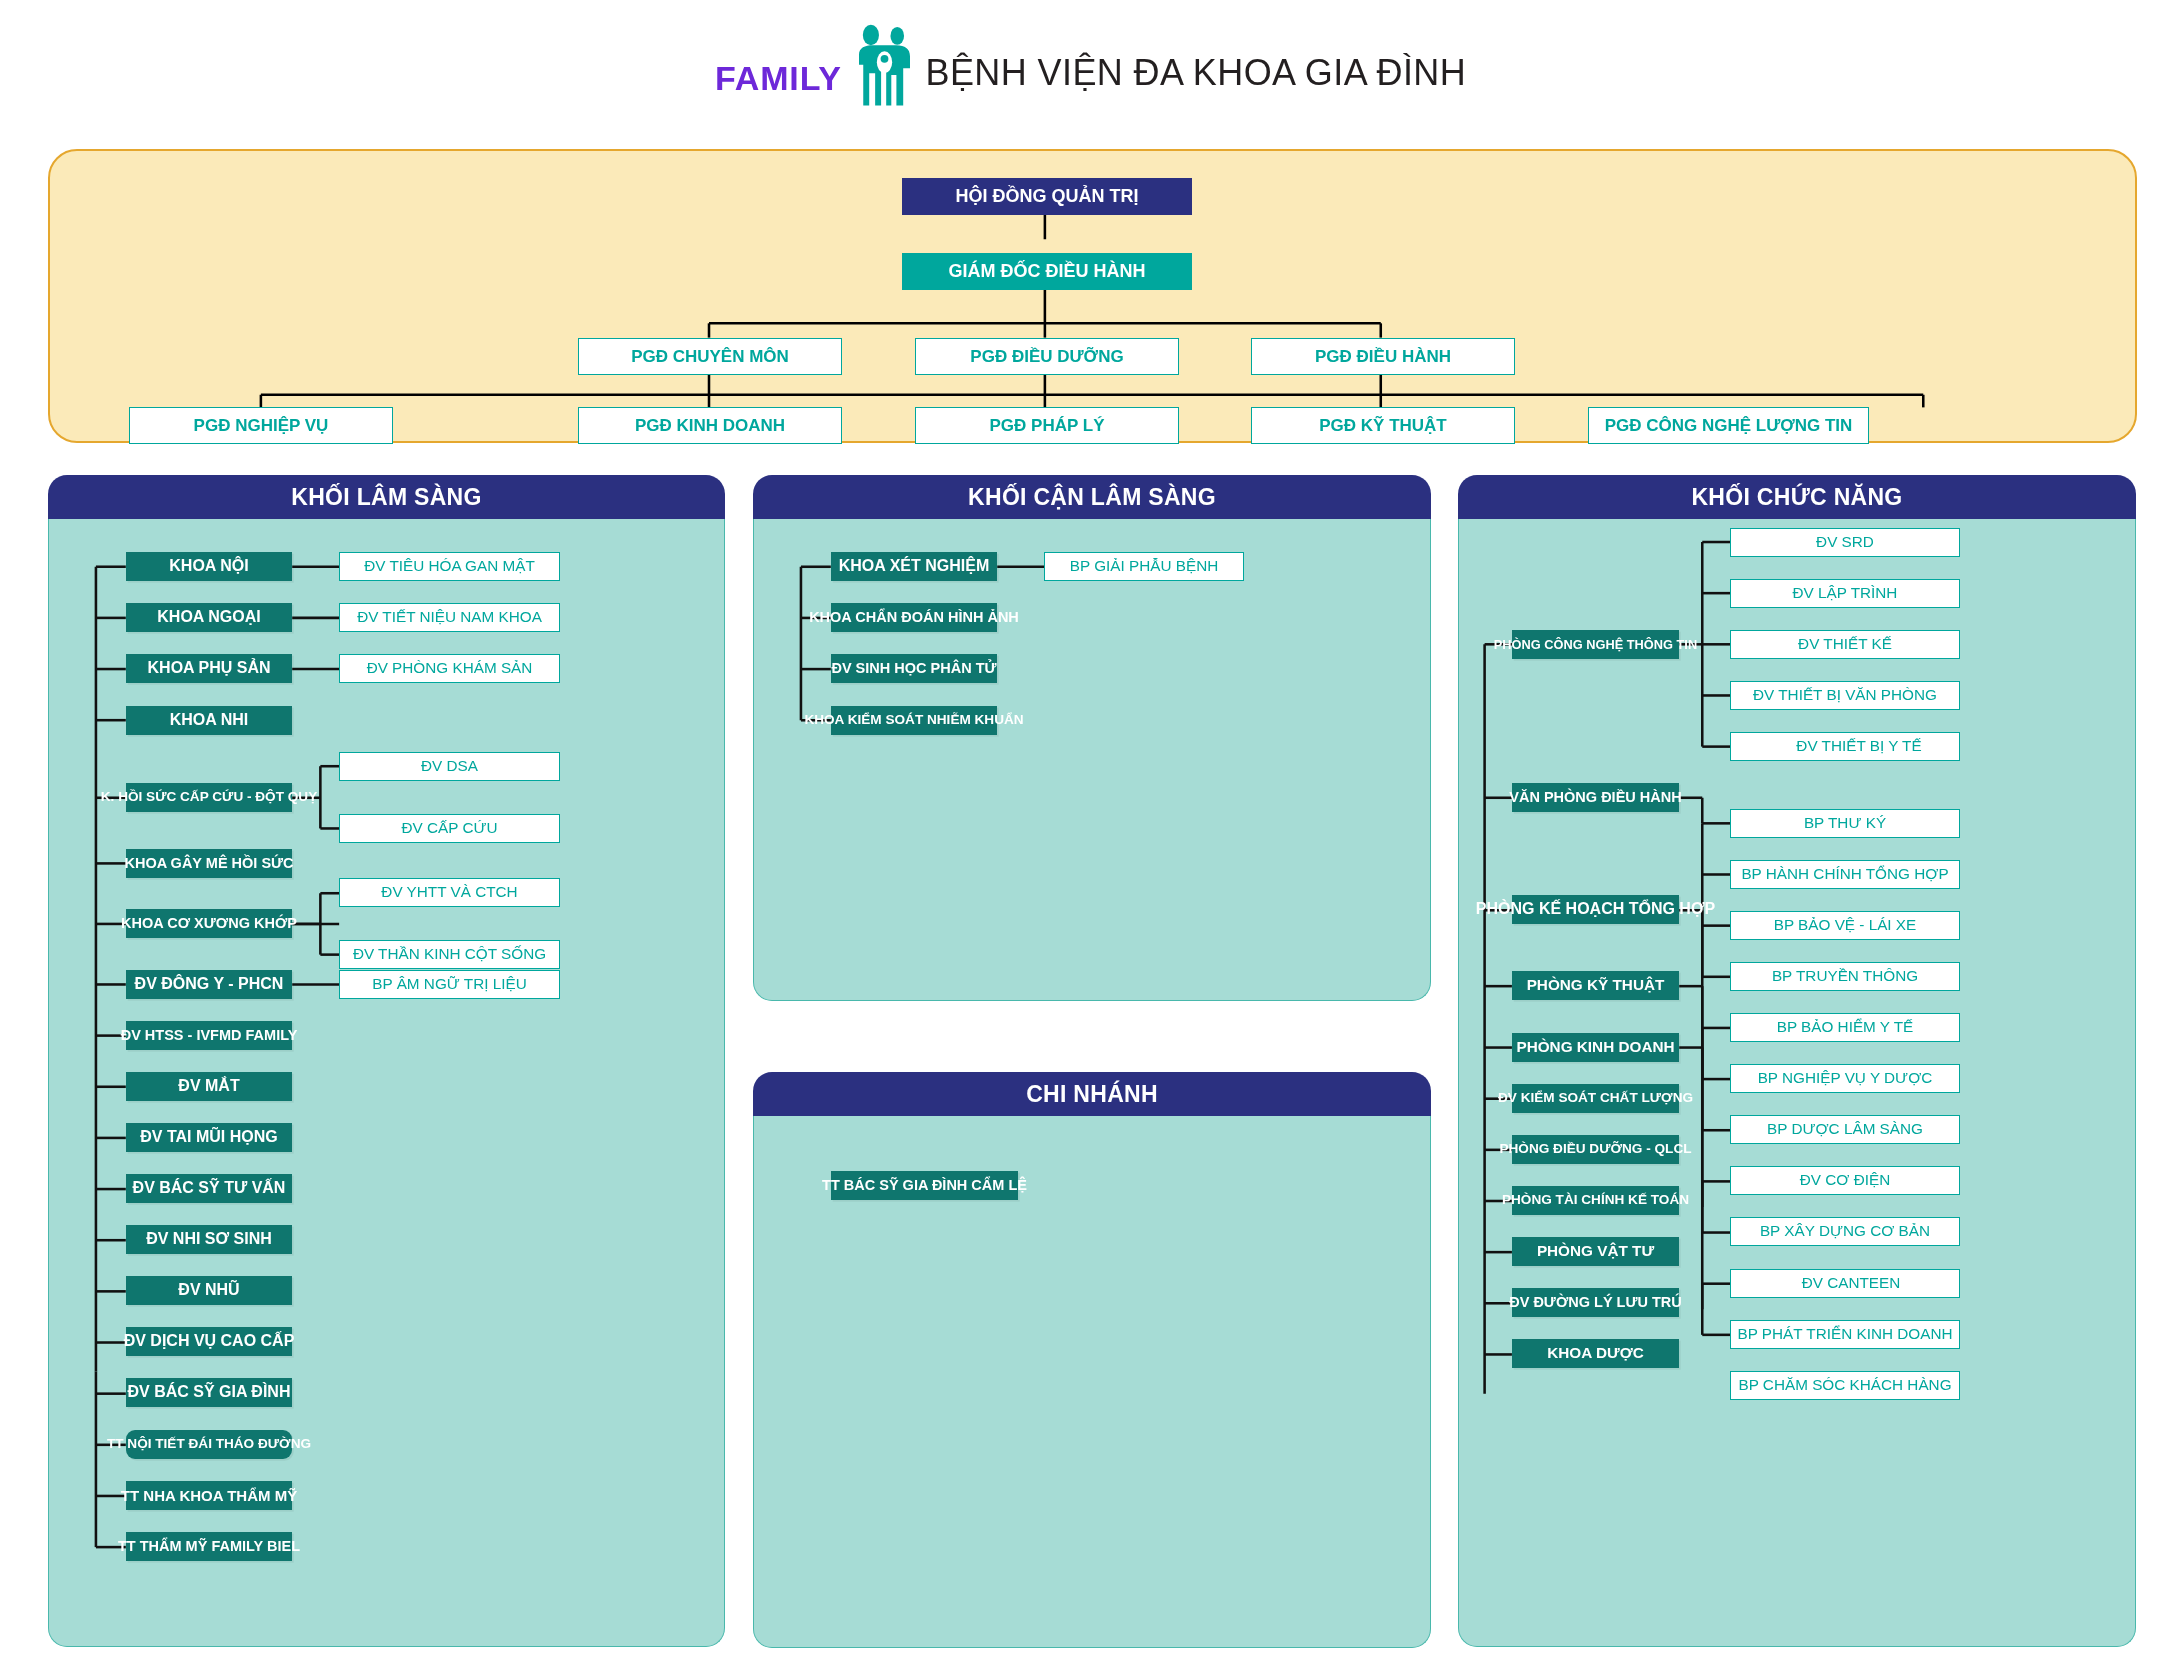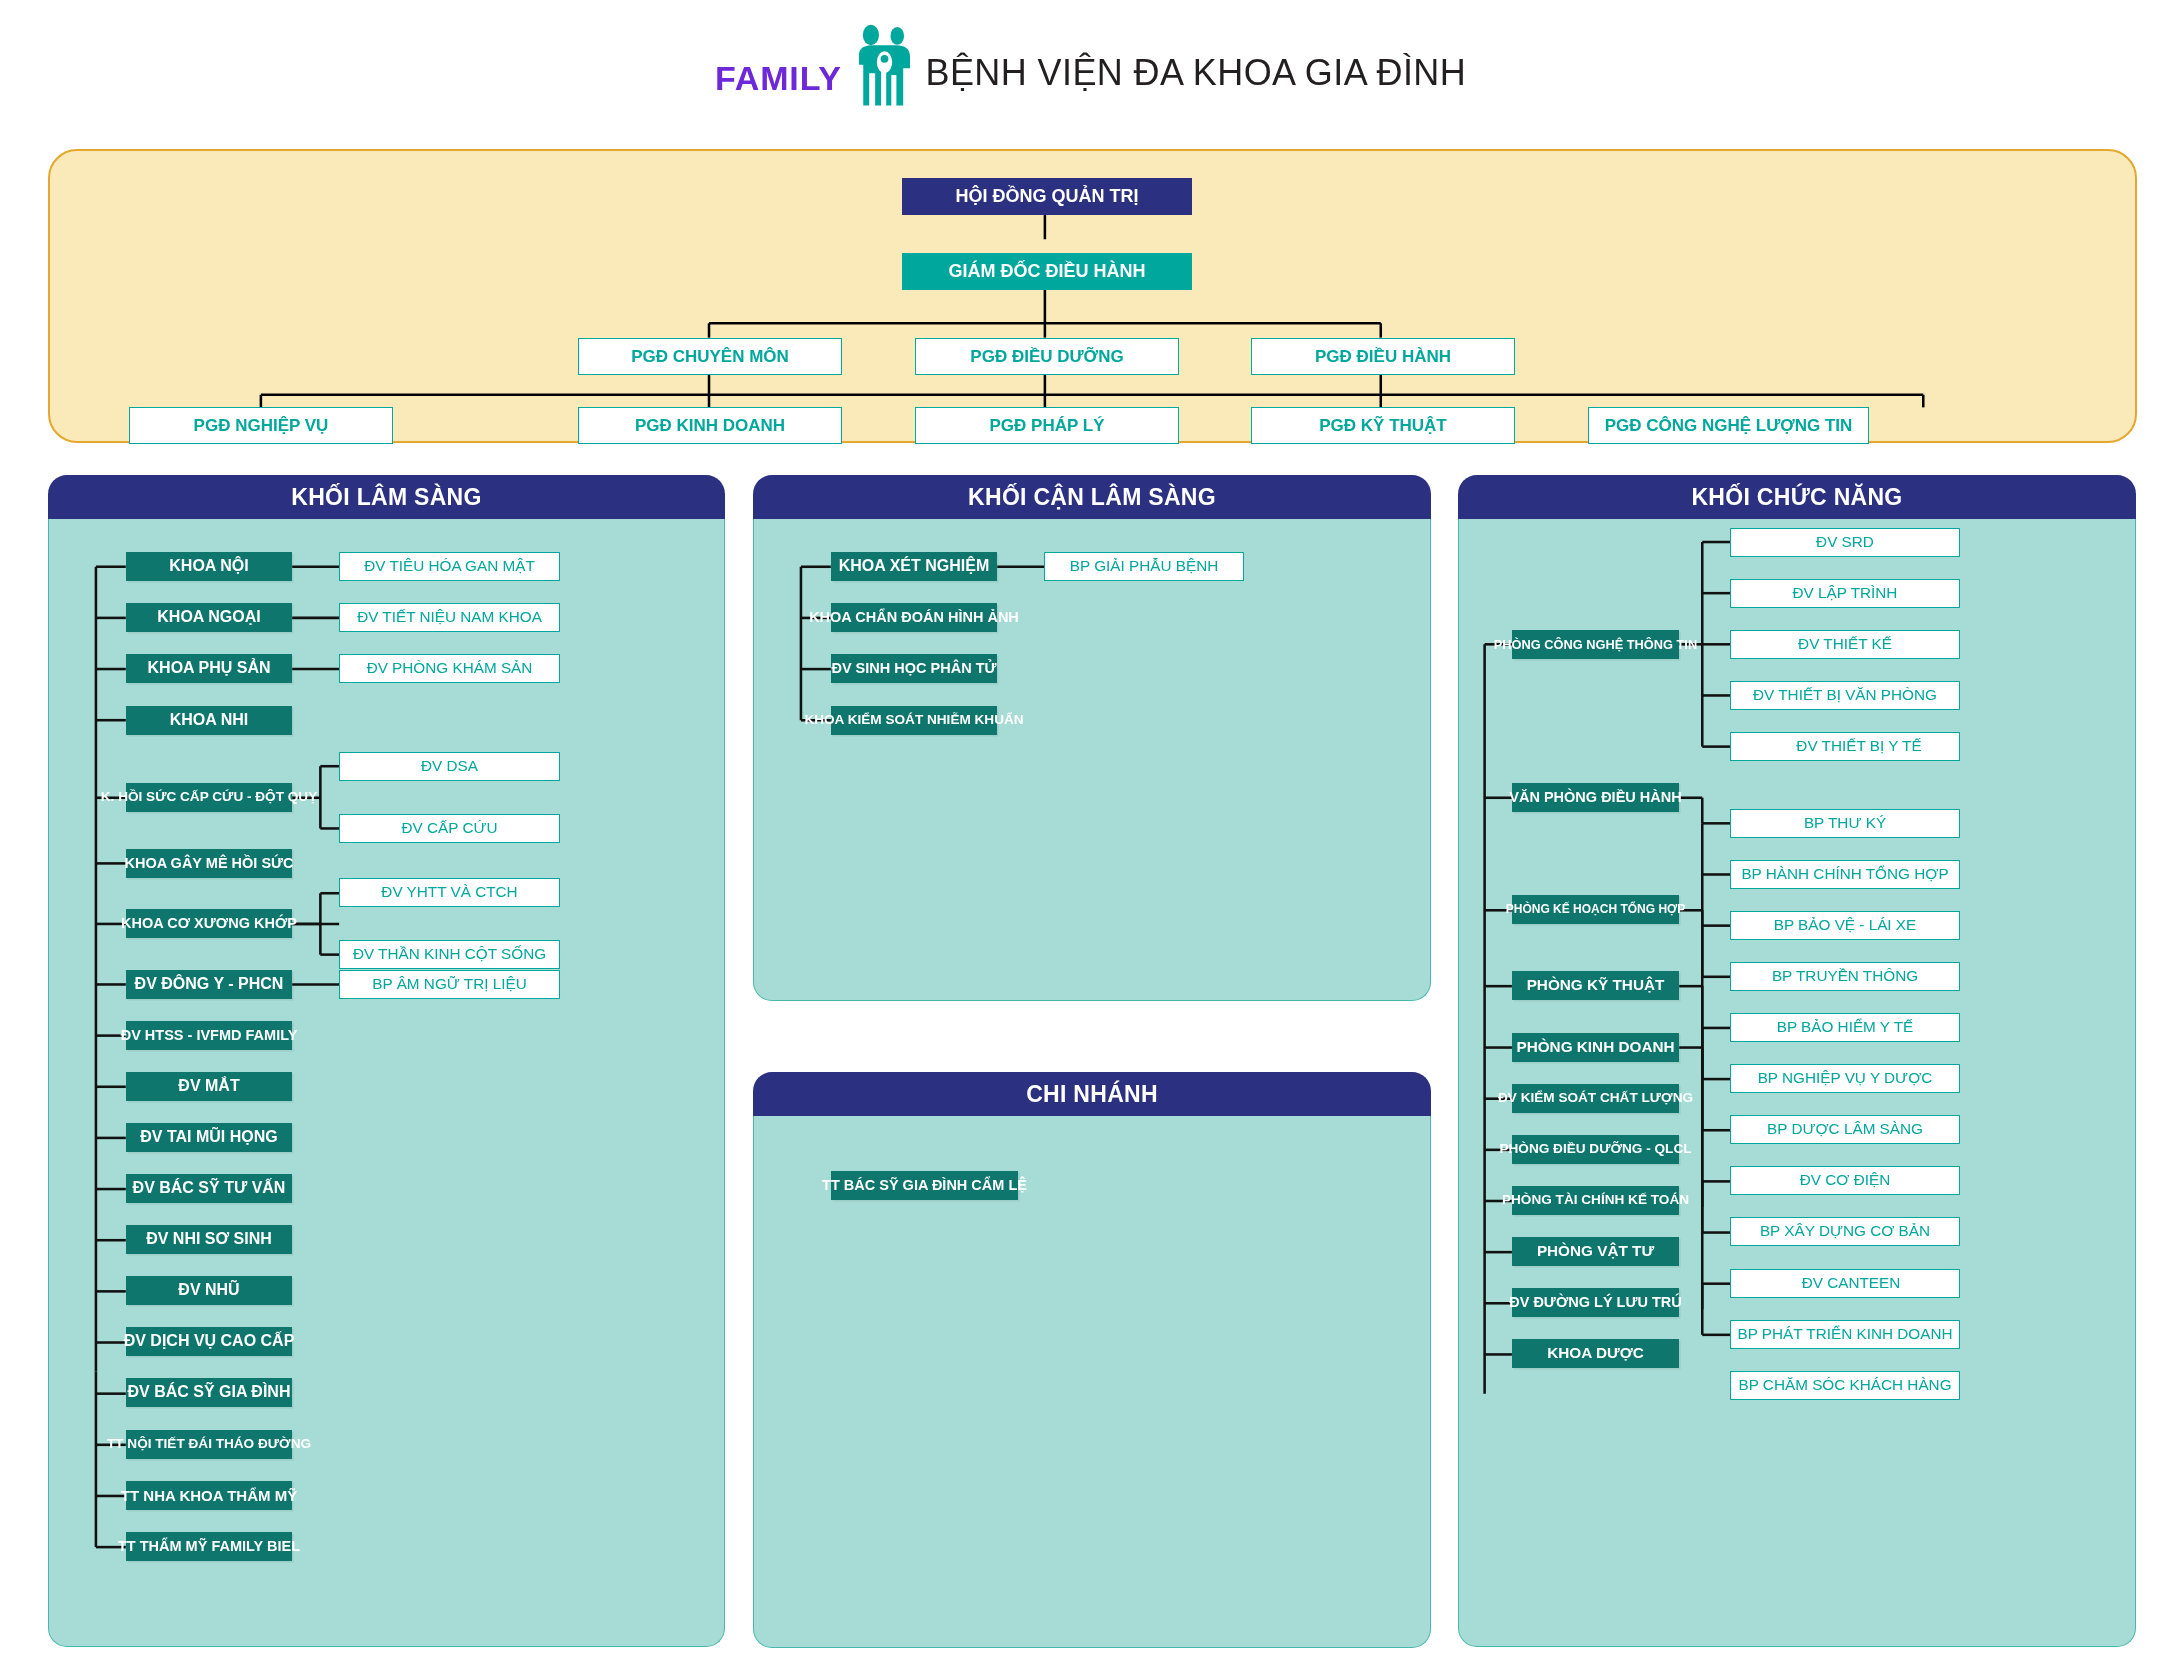--- a/index.html
+++ b/index.html
@@ -181,21 +181,21 @@
     <div class="node node-teal" style="left:77px;top:390px;width:166px;height:29px;font-size:14.5px;">KHOA CƠ XƯƠNG KHỚP</div>
     <div class="node node-teal" style="left:77px;top:451px;width:166px;height:29px;">ĐV ĐÔNG Y - PHCN</div>
     <div class="node node-teal" style="left:77px;top:502px;width:166px;height:29px;font-size:14.5px;">ĐV HTSS - IVFMD FAMILY</div>
     <div class="node node-teal" style="left:77px;top:553px;width:166px;height:29px;">ĐV MẮT</div>
     <div class="node node-teal" style="left:77px;top:604px;width:166px;height:29px;">ĐV TAI MŨI HỌNG</div>
     <div class="node node-teal" style="left:77px;top:655px;width:166px;height:29px;">ĐV BÁC SỸ TƯ VẤN</div>
     <div class="node node-teal" style="left:77px;top:706px;width:166px;height:29px;">ĐV NHI SƠ SINH</div>
     <div class="node node-teal" style="left:77px;top:757px;width:166px;height:29px;">ĐV NHŨ</div>
     <div class="node node-teal" style="left:77px;top:808px;width:166px;height:29px;">ĐV DỊCH VỤ CAO CẤP</div>
     <div class="node node-teal" style="left:77px;top:859px;width:166px;height:29px;">ĐV BÁC SỸ GIA ĐÌNH</div>
-    <div class="node node-teal" style="left:77px;top:911px;width:166px;height:29px;font-size:13.6px;">TT NỘI TIẾT ĐÁI THÁO ĐƯỜNG</div>
+    <div class="node node-teal" style="left:77px;top:911px;width:166px;height:29px;font-size:13.6px;border-radius:9px;">TT NỘI TIẾT ĐÁI THÁO ĐƯỜNG</div>
     <div class="node node-teal" style="left:77px;top:962px;width:166px;height:29px;font-size:15px;">TT NHA KHOA THẨM MỸ</div>
     <div class="node node-teal" style="left:77px;top:1013px;width:166px;height:29px;font-size:14.5px;">TT THẨM MỸ FAMILY BIEL</div>
 
     <div class="node node-white" style="left:290px;top:33px;width:221px;height:29px;font-size:15.3px;">ĐV TIÊU HÓA GAN MẬT</div>
     <div class="node node-white" style="left:290px;top:84px;width:221px;height:29px;font-size:15.3px;">ĐV TIẾT NIỆU NAM KHOA</div>
     <div class="node node-white" style="left:290px;top:135px;width:221px;height:29px;font-size:15.3px;">ĐV PHÒNG KHÁM SẢN</div>
     <div class="node node-white" style="left:290px;top:233px;width:221px;height:29px;font-size:15.3px;">ĐV DSA</div>
     <div class="node node-white" style="left:290px;top:295px;width:221px;height:29px;font-size:15.3px;">ĐV CẤP CỨU</div>
     <div class="node node-white" style="left:290px;top:359px;width:221px;height:29px;font-size:15.3px;">ĐV YHTT VÀ CTCH</div>
     <div class="node node-white" style="left:290px;top:421px;width:221px;height:29px;font-size:15.3px;">ĐV THẦN KINH CỘT SỐNG</div>
@@ -282,21 +282,21 @@
         <path d="M258 620 L285 620"></path>
         <path d="M285 897 L285 957"></path>
         <path d="M285 897 L318 897"></path>
           <path d="M285 957 L318 957"></path>
         <path d="M285 620 L285 927"></path>
       </g>
     </svg>
 
     <div class="node node-teal" style="left:53px;top:111px;width:167px;height:29px;font-size:12.8px;">PHÒNG CÔNG NGHỆ THÔNG TIN</div>
     <div class="node node-teal" style="left:53px;top:264px;width:167px;height:29px;font-size:14.5px;">VĂN PHÒNG ĐIỀU HÀNH</div>
-    <div class="node node-teal" style="left:53px;top:376px;width:167px;height:29px;font-size:12px;">PHÒNG KẾ HOẠCH TỔNG HỢP</div>
+    <div class="node node-teal" style="left:53px;top:376px;width:167px;height:29px;font-size:16px;">PHÒNG KẾ HOẠCH TỔNG HỢP</div>
     <div class="node node-teal" style="left:53px;top:452px;width:167px;height:29px;font-size:15.3px;">PHÒNG KỸ THUẬT</div>
     <div class="node node-teal" style="left:53px;top:514px;width:167px;height:29px;font-size:15.3px;">PHÒNG KINH DOANH</div>
     <div class="node node-teal" style="left:53px;top:565px;width:167px;height:29px;font-size:13.6px;">ĐV KIỂM SOÁT CHẤT LƯỢNG</div>
     <div class="node node-teal" style="left:53px;top:616px;width:167px;height:29px;font-size:13.6px;">PHÒNG ĐIỀU DƯỠNG - QLCL</div>
     <div class="node node-teal" style="left:53px;top:667px;width:167px;height:29px;font-size:13.6px;">PHÒNG TÀI CHÍNH KẾ TOÁN</div>
     <div class="node node-teal" style="left:53px;top:718px;width:167px;height:29px;font-size:15.3px;">PHÒNG VẬT TƯ</div>
     <div class="node node-teal" style="left:53px;top:769px;width:167px;height:29px;font-size:14.5px;">ĐV ĐƯỜNG LÝ LƯU TRÚ</div>
     <div class="node node-teal" style="left:53px;top:820px;width:167px;height:29px;font-size:15.3px;">KHOA DƯỢC</div>
 
     <div class="node node-white" style="left:271px;top:8.5px;width:230px;height:29px;font-size:15.3px;">ĐV SRD</div>

